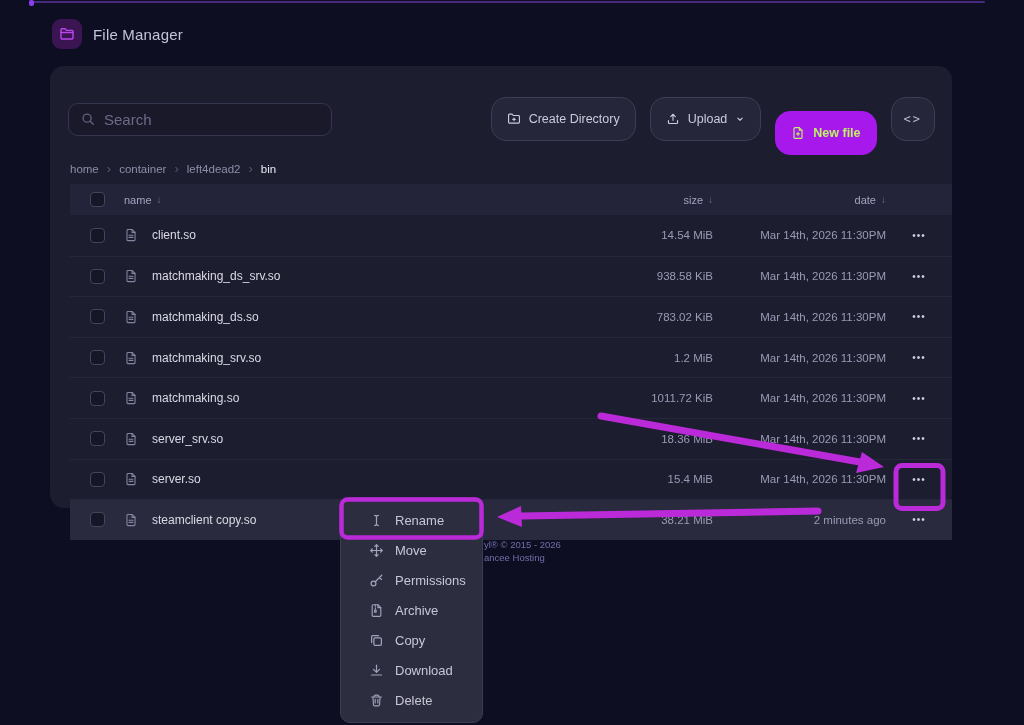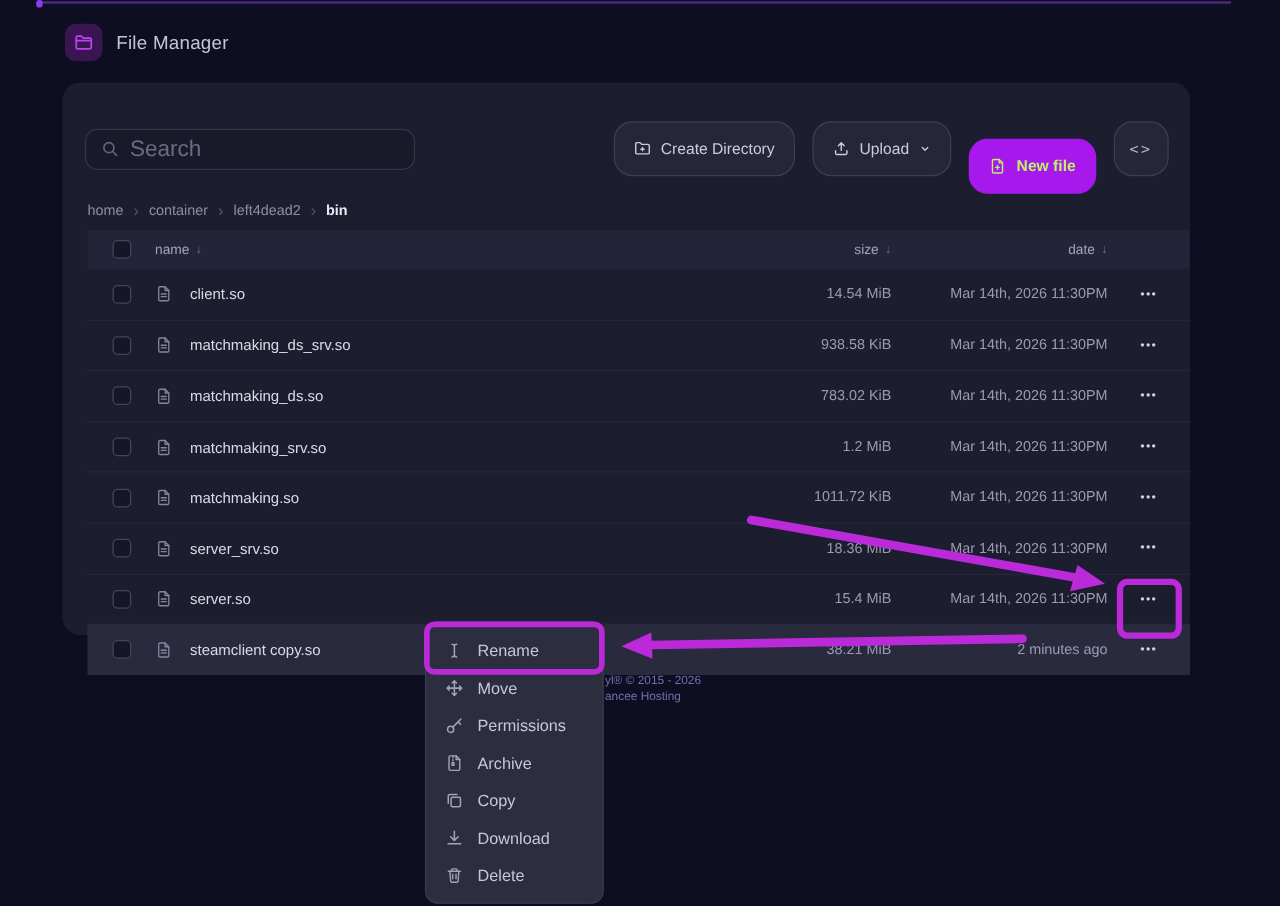--- a/index.html
+++ b/index.html
@@ -14,31 +14,31 @@
   
   .app-header { position:absolute; left:52px; top:19px; display:flex; align-items:center; gap:11px; }
   .app-icon { width:30px; height:30px; border-radius:9px; background:#3a1552; display:flex; align-items:center; justify-content:center; color:#bb44ee; }
   .app-title { font-size:15px; font-weight:500; color:#c5c5d8; letter-spacing:.2px; }
 
   
   .panel { position:absolute; left:50px; top:66px; width:902px; height:442px; background:#1d1d30; border-radius:14px; z-index:1; }
 
   .toolbar { display:flex; align-items:center; padding:17px 17px 0 18px; }
   .search-box { display:flex; align-items:center; gap:9px; width:264px; height:33px; background:#191929; border:1px solid #35354e; border-radius:10px; padding:0 12px; color:#62627e; margin-right:auto; }
-  .search-box .ph { font-size:18px; color:#6b6b88; }
+  .search-box .ph { font-size:15px; color:#6b6b88; }
   .btn { display:flex; align-items:center; gap:8px; height:44px; padding:0 15px; border-radius:15px; background:#26263a; border:1px solid #3d3d55; color:#cbcbdb; font-size:12.5px; font-weight:500; cursor:pointer; font-family:inherit; }
   .btn + .btn { margin-left:14px; }
   .btn.primary { background:#a718ec; border-color:#a718ec; color:#bef264; font-weight:600;margin-top:28px; }
   .btn.icon-only { padding:0 12px; letter-spacing:2px; font-size:12px; color:#b9b9c8; font-family:"DejaVu Sans Mono","Liberation Mono",monospace; }
   .btn svg { flex:none; }
 
   .breadcrumb { display:flex; align-items:center; gap:8px; padding:7px 0 0 20px; font-size:11.5px; color:#8d8da8; }
   .breadcrumb .sep { color:#55556e; font-size:13px; line-height:1; }
   .breadcrumb .crumb { cursor:pointer; }
-  .breadcrumb .current { color:#e9e9f3; font-weight:700; }
+  .breadcrumb .current { color:#e9e9f3; font-weight:400; }
 
   
   .grid-cols { display:grid; grid-template-columns:54px 28px 1fr 160px 173px 66px; align-items:center;margin-left:20px; }
   .thead { margin-top:9px; height:31px; background:#23233a; font-size:11px; color:#a3a3bf; }
   .thead .h-name { grid-column:2 / 4; display:flex; align-items:center; gap:5px; }
   .thead .h-size, .thead .h-date { display:flex; align-items:center; justify-content:flex-end; gap:5px; }
   .sort { color:#6f6f8e; font-size:10px; }
 
   .row { height:40.6px; border-top:1px solid #26263c; cursor:pointer; }
   .row:first-child { border-top:none; }
@@ -46,21 +46,21 @@
   .checkbox { display:block; width:15px; height:15px; margin:0 auto; border:1.5px solid #44445f; border-radius:4px; background:#161627; }
   .c-icon { color:#8585a2; display:flex; align-items:center; }
   .c-name { font-size:12px; color:#dadae6; font-weight:500; padding-left:0; }
   .c-size, .c-date { font-size:11.5px; color:#9a9ab5; text-align:right; }
   .ellipsis { display:block; margin:0 auto; background:none; border:none; color:#d0d0dd; font-size:10px; letter-spacing:1px; cursor:pointer; font-family:inherit; }
 
   
   .footer { position:absolute; left:484px; top:538px; z-index:2; font-size:9.5px; color:#7070a8; line-height:13px; }
 
   
-  .context-menu { position:absolute; left:340px; top:497px; width:143px; background:#2d2d40; border:1px solid #3c3c52; border-radius:10px; padding:7px 0; z-index:10; }
+  .context-menu { position:absolute; left:340px; top:497px; width:143px; background:#2d2d40; border:1px solid #3c3c52; border-radius:10px; padding:7px 13px; z-index:10; }
   .menu-item { display:flex; align-items:center; gap:11px; height:30px; padding:0 10px 0 15px; font-size:13px; color:#c7c7d6; cursor:pointer; }
   .menu-item svg { color:#a2a2ba; flex:none; }
 
   
   .annotations { position:absolute; inset:0; z-index:20; pointer-events:none; }
 </style>
 </head>
 <body>
 
 <div class="stage">

